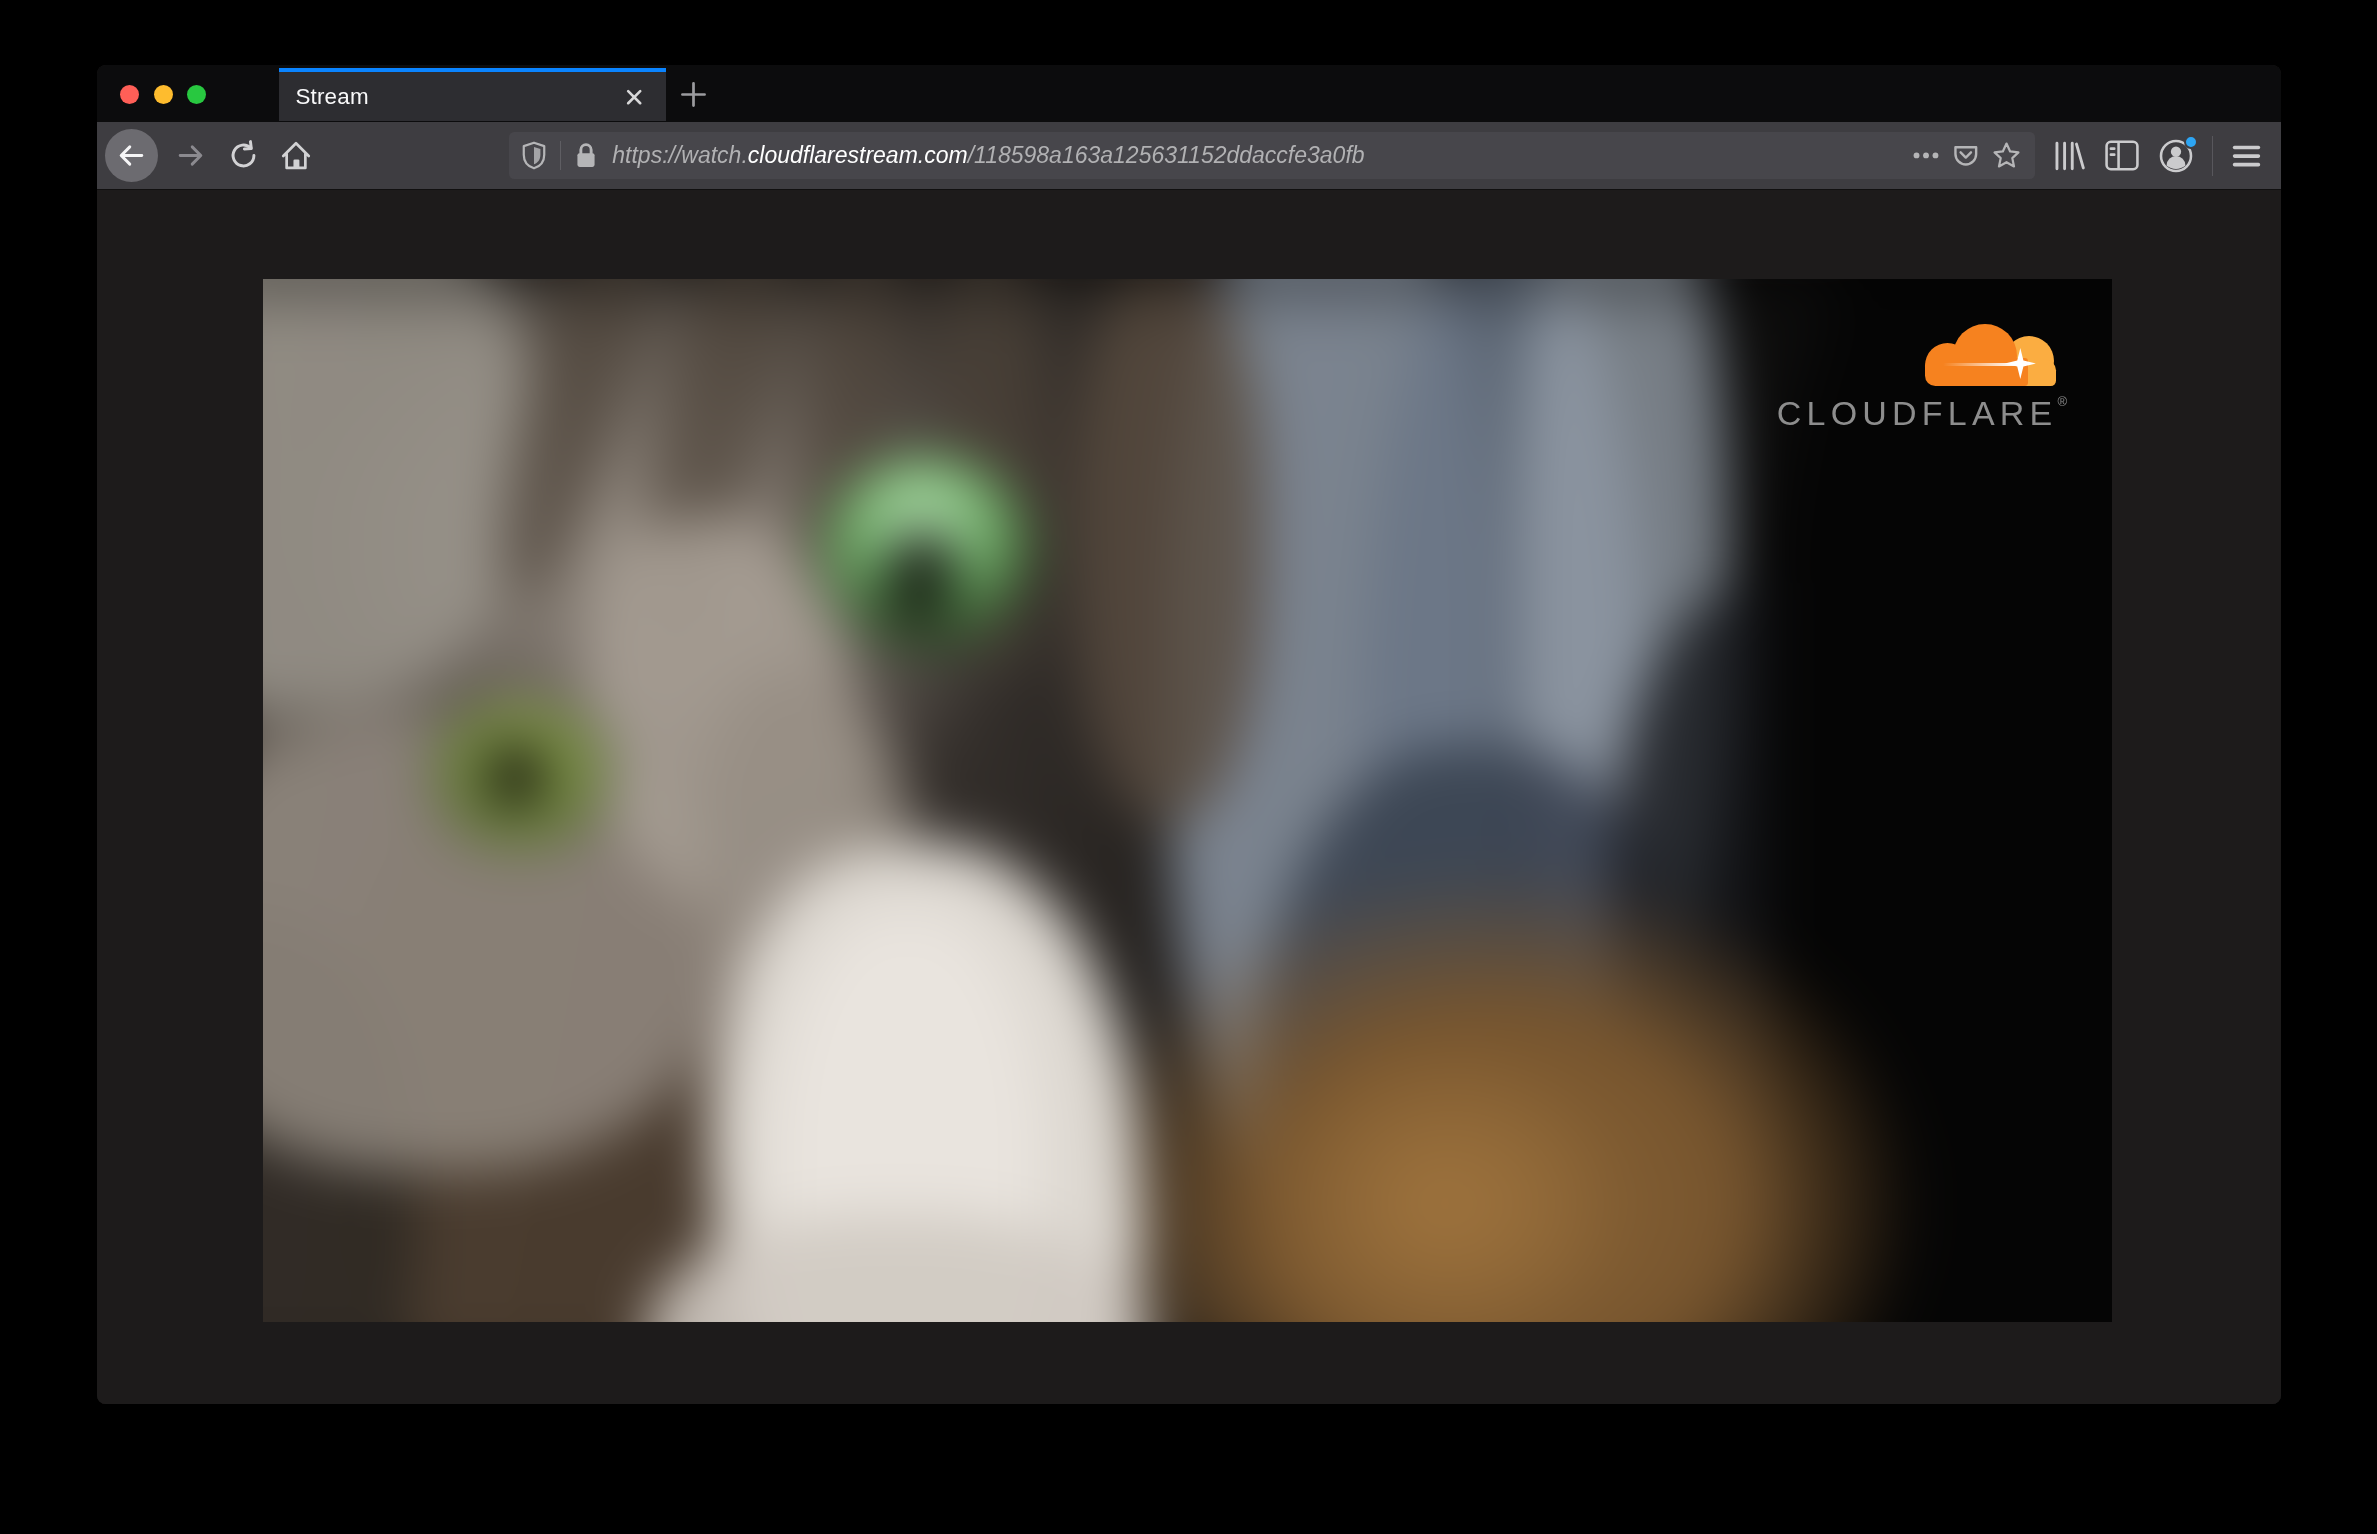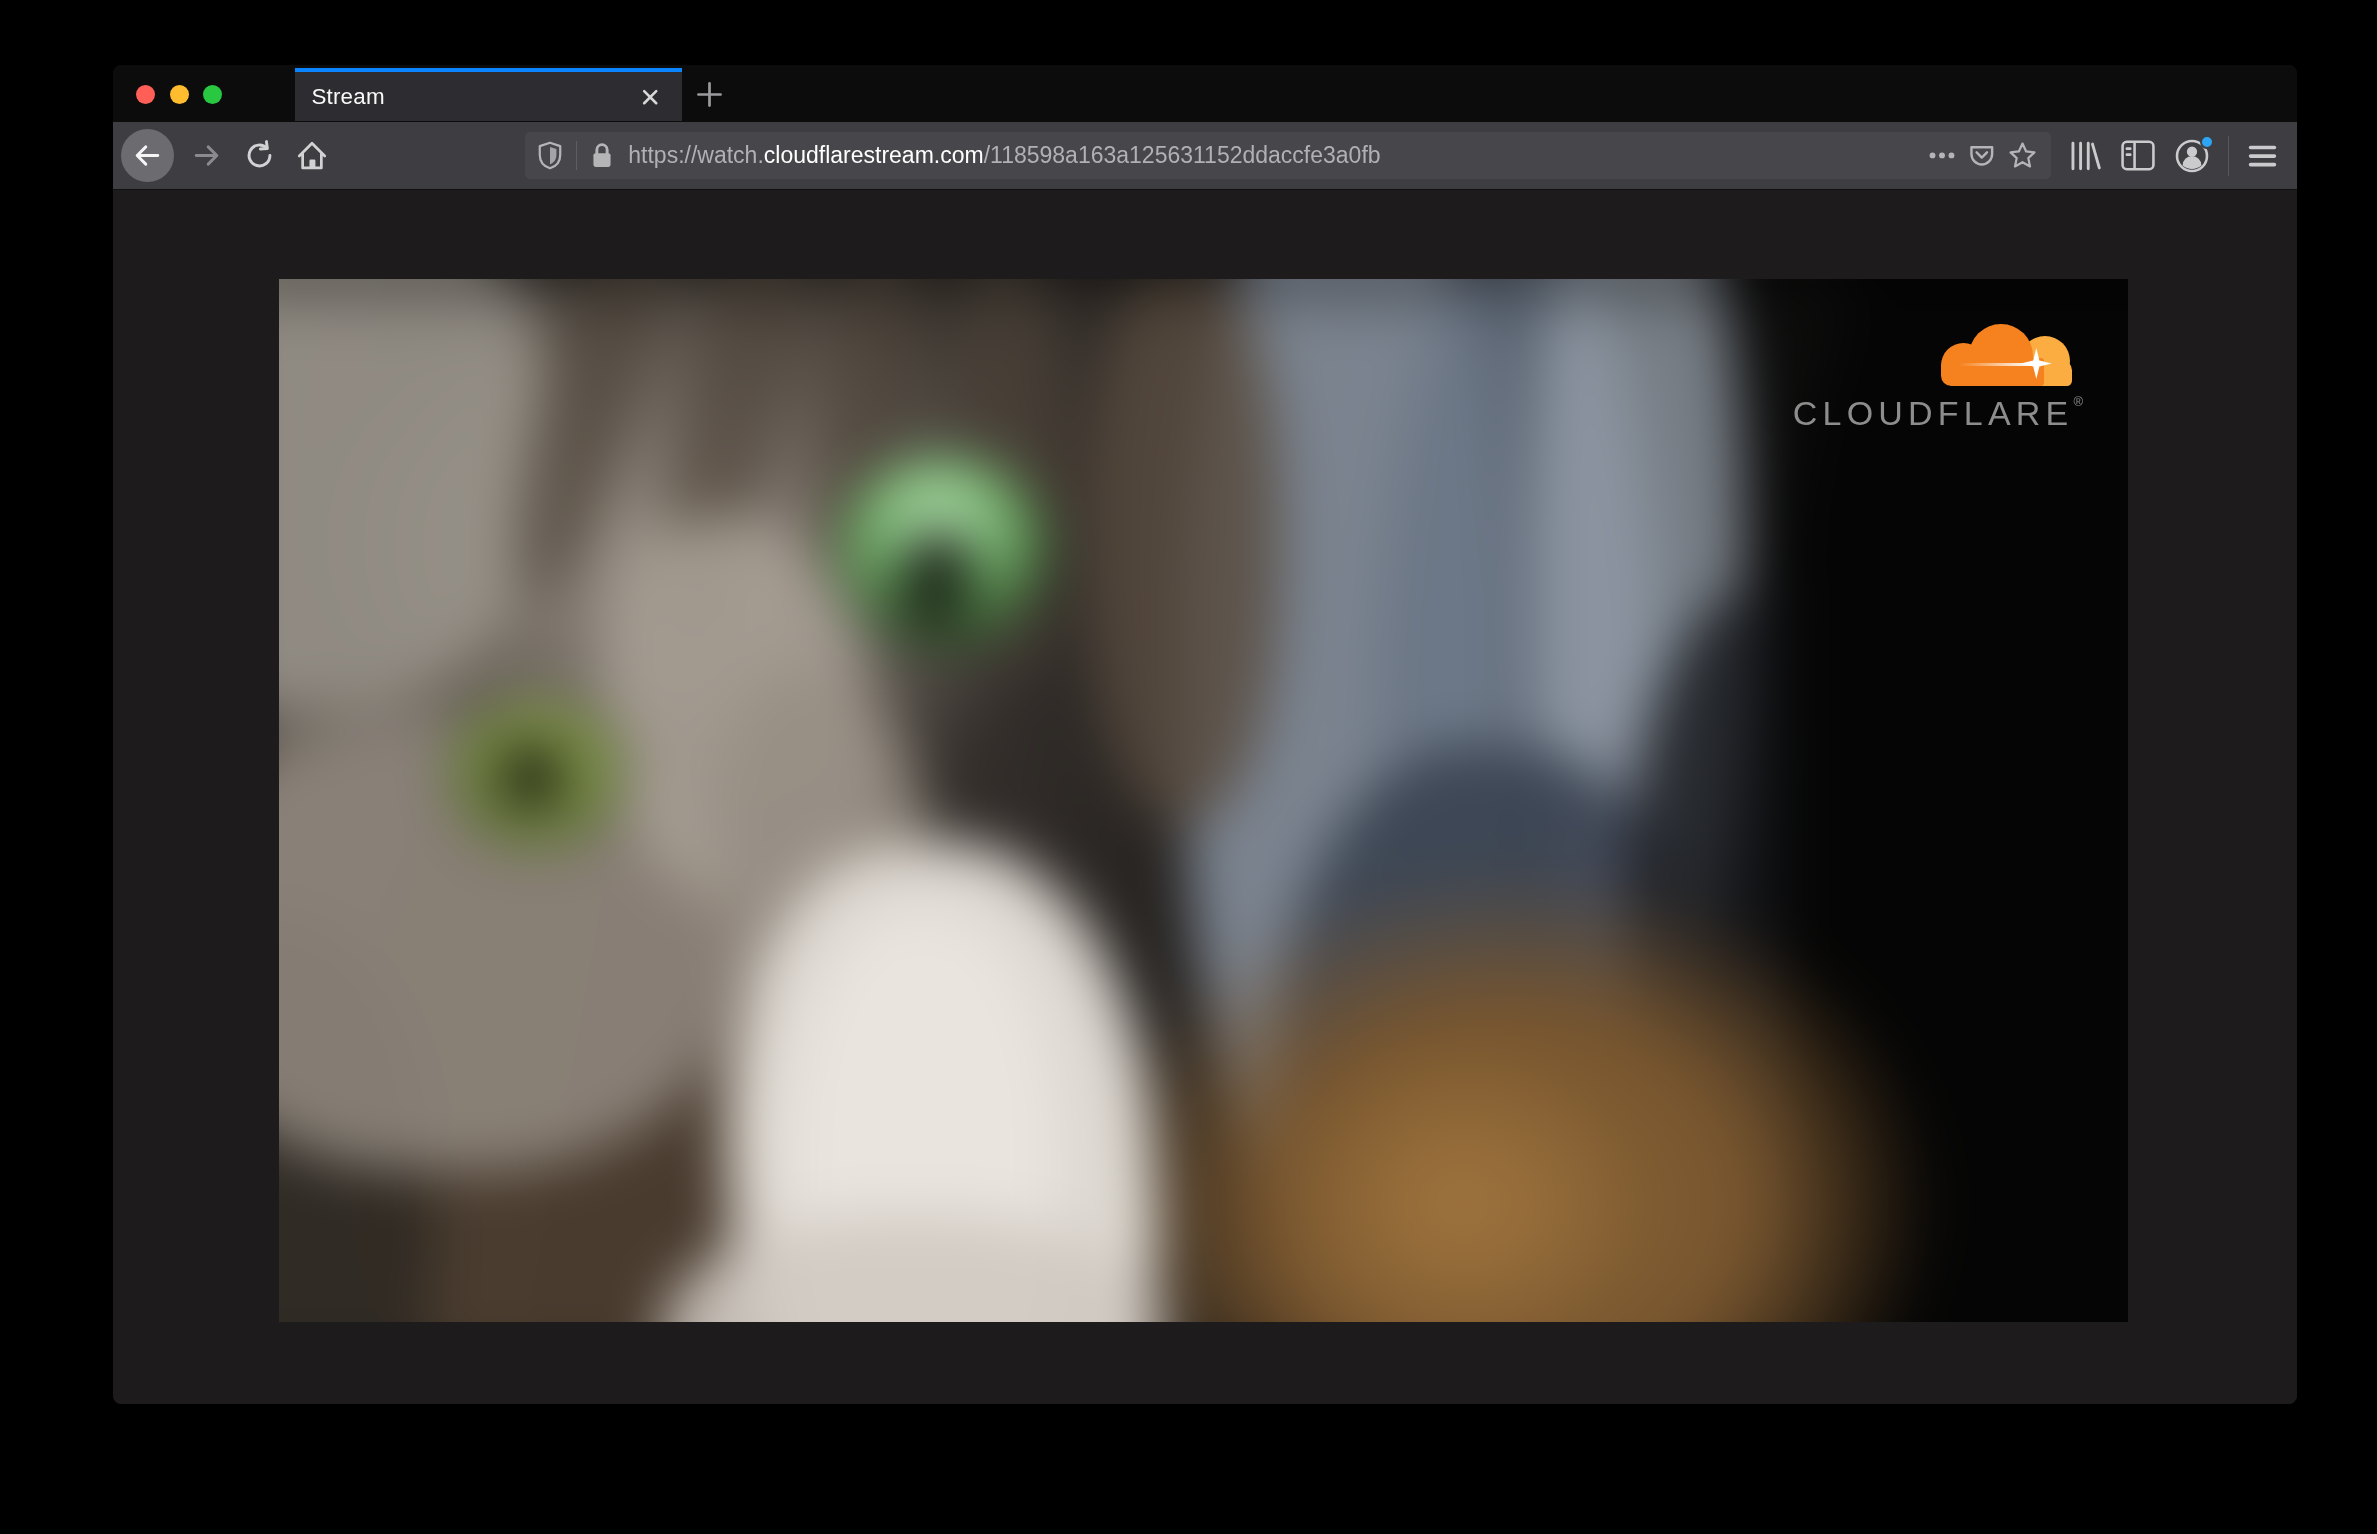--- a/index.html
+++ b/index.html
@@ -1,21 +1,21 @@
 <!DOCTYPE html>
 <html style="font-size:13.8px"><head>
 <meta charset="utf-8">
 <style>
   html,body{margin:0;padding:0;background:#000;width:2377px;height:1534px;overflow:hidden;
             font-family:"Liberation Sans",sans-serif;-webkit-font-smoothing:antialiased;}
   *{box-sizing:border-box;}
 
   
   .bwindow{position:absolute;left:97px;top:65px;width:2184px;height:1339px;
-           border-radius:8.6px;overflow:hidden;background:#1d1b1b;display:flex;flex-direction:column;margin-left:16px;}
+           border-radius:8.6px;overflow:hidden;background:#1d1b1b;display:flex;flex-direction:column;}
 
   
   .tabbar{position:relative;height:57px;background:#0c0c0d;flex:0 0 auto;}
   .traffic{position:absolute;left:23px;top:20px;display:flex;gap:14.7px;}
   .tl{width:19px;height:19px;border-radius:50%;}
   .tl.close{background:#ff5f57;}
   .tl.min{background:#febc2e;}
   .tl.zoom{background:#28c840;}
   .tab{position:absolute;left:182px;top:3.4px;width:387px;height:53px;background:#2d2d31;
        border-top:4.3px solid #0a84ff;display:flex;align-items:center;padding:0 17px 0 16.4px;}
@@ -24,21 +24,21 @@
   .newtab{position:absolute;left:569px;top:3.4px;width:55px;height:53px;display:flex;align-items:center;justify-content:center;}
 
   
   .toolbar{height:68px;background:#3e3d41;display:flex;align-items:center;flex:0 0 auto;
            border-bottom:0.9px solid #111010;padding-right:13.8px;}
   .navbtn{display:flex;align-items:center;justify-content:center;flex:0 0 auto;}
   .back{width:53px;height:53px;border-radius:50%;background:#6c6b70;margin-left:7.8px;}
   .fwd,.reload,.home{width:41px;height:41px;margin-left:12px;border-radius:5.2px;}
 
   .urlbar{flex:1;height:47px;margin-left:192px;background:#47464b;border-radius:5.2px;
-          display:flex;align-items:center;padding:0 8.6px 0 12px;min-width:0;}
+          display:flex;align-items:center;padding:0 8.6px 0 12px;min-width:0;font-style:italic;}
   .u-divider{width:1.7px;height:29px;background:#5f5e63;margin:0 13px;flex:0 0 auto;}
   .urltext{margin-left:13.8px;font-size:23px;white-space:nowrap;overflow:hidden;flex:0 1 auto;}
   .u-dim{color:#b1b1b3;}
   .u-domain{color:#ffffff;}
   .u-spacer{flex:1;}
   .u-icon{width:40px;height:40px;display:flex;align-items:center;justify-content:center;border-radius:3.4px;flex:0 0 auto;}
 
   .tb-icon{width:41px;height:41px;margin-left:13px;display:flex;align-items:center;justify-content:center;
            border-radius:5.2px;flex:0 0 auto;position:relative;}
   .tb-sep{width:1.7px;height:40px;background:#58575c;margin-left:14.7px;flex:0 0 auto;}

